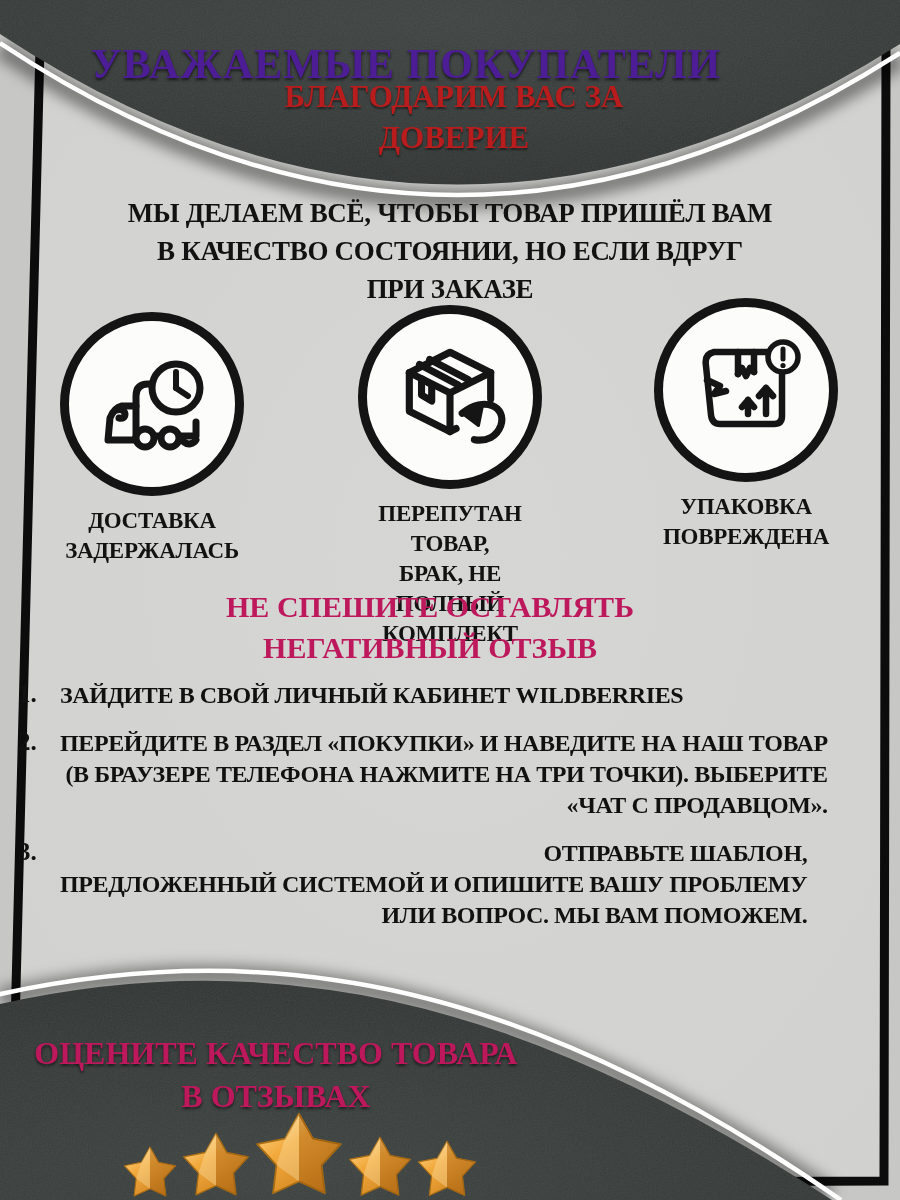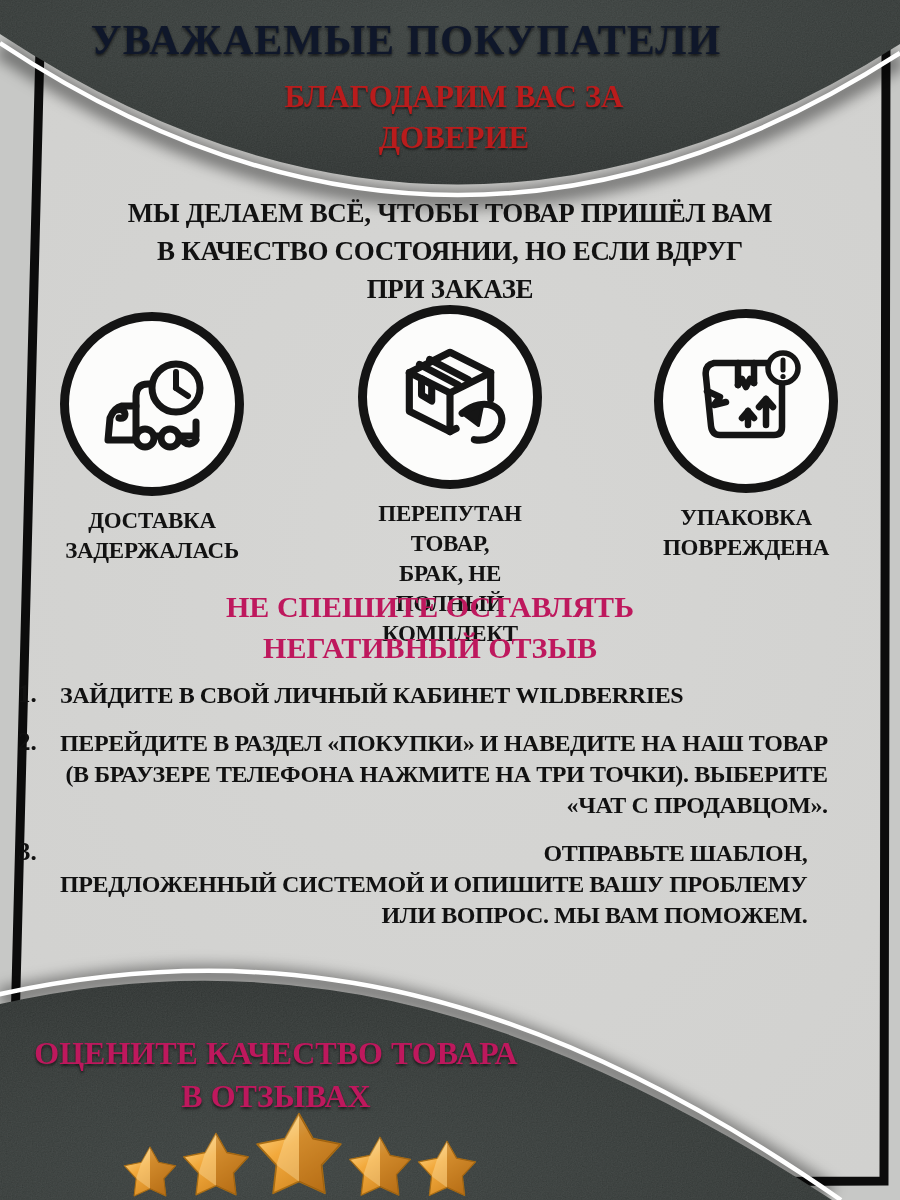--- a/index.html
+++ b/index.html
@@ -3,34 +3,34 @@
 <meta charset="utf-8">
 <style>
   html,body{margin:0;padding:0;background:#c7c8c6;}
   #card{position:relative;width:900px;height:1200px;overflow:hidden;
         font-family:"Liberation Serif","DejaVu Serif",serif;font-weight:bold;}
   #bg{position:absolute;left:0;top:0;width:900px;height:1200px;}
   .abs{position:absolute;}
   .center{text-align:center;}
   .pre{white-space:pre-line;}
 
-  .header-title{left:0;top:16px;width:812px;font-size:42px;letter-spacing:1px;
-    color:#0f172a;text-shadow:0 2px 3px rgba(0,0,0,.65);}
+  .header-title{left:0;top:40px;width:812px;font-size:42px;letter-spacing:1px;
+    color:#4c1d95;text-shadow:0 2px 3px rgba(0,0,0,.65);}
   .header-sub{left:4px;top:76px;width:900px;font-size:31px;line-height:41px;
     color:#b91c1c;text-shadow:0 2px 2px rgba(0,0,0,.5);}
 
   .intro{left:0;top:194px;width:900px;font-size:27px;line-height:38px;color:#121212;letter-spacing:-.3px;}
 
   .issue{width:196px;display:flex;flex-direction:column;align-items:center;}
   .issue-circle{width:166px;height:166px;border-radius:50%;background:#fcfcfb;
     border:9px solid #141414;display:flex;align-items:center;justify-content:center;}
   .issue-label{margin-top:10px;font-size:23px;line-height:30px;color:#121212;text-align:center;letter-spacing:-.3px;}
   #issue-1{left:54px;top:312px;}
   #issue-2{left:352px;top:305px;}
-  #issue-3{left:648px;top:309px;}
+  #issue-3{left:648px;top:298px;}
 
   .warning{left:0;top:586px;width:860px;font-size:30px;line-height:41px;color:#be185d;}
 
   .steps{left:18px;top:680px;width:852px;display:flex;flex-direction:column;gap:17px;}
   .step{display:flex;align-items:flex-start;}
   .step-num{width:42px;font-size:25px;color:#111;flex:0 0 42px;}
   .step-text{font-size:24px;line-height:31px;color:#111;letter-spacing:-.4px;text-align:right;}
 
   .footer-text{left:16px;top:1032px;width:520px;font-size:32px;line-height:43px;
     color:#be185d;text-shadow:0 2px 3px rgba(0,0,0,.6);}

